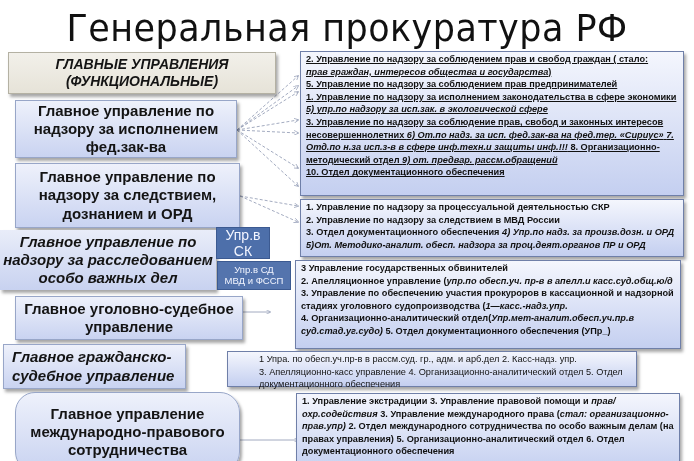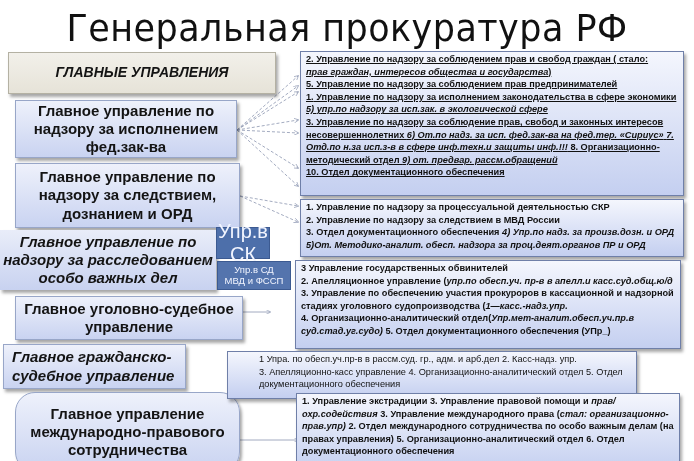--- a/index.html
+++ b/index.html
@@ -71,20 +71,21 @@
   </g>
   <g stroke="#8b95b0" stroke-width="0.8" fill="none" marker-end="url(#arr)">
     <line x1="243" y1="312" x2="270" y2="312"></line>
     <line x1="240" y1="440" x2="298" y2="440"></line>
   </g>
 </svg>
 
 <div class="lbox header" style="left:8px; top:52px; width:268px; height:42px;">
   <div>
     <div>ГЛАВНЫЕ УПРАВЛЕНИЯ</div>
+    <div>(ФУНКЦИОНАЛЬНЫЕ)</div>
   </div>
 </div>
 
 <div class="lbox" style="left:15px; top:100px; width:222px; height:58px; font-size:15px;">
   <div>
     <div>Главное управление по</div>
     <div>надзору за исполнением</div>
     <div>фед.зак-ва</div>
   </div>
 </div>
@@ -98,21 +99,21 @@
 </div>
 
 <div class="lbox italic" style="left:0px; top:230px; width:216px; height:60px; font-size:15px; border:none; background:linear-gradient(180deg,#e9edf9 0%,#c8d2f0 100%);">
   <div>
     <div>Главное управление по</div>
     <div>надзору за расследованием</div>
     <div>особо важных дел</div>
   </div>
 </div>
 
-<div class="dark" style="left:216px; top:227px; width:54px; height:32px; font-size:20px;">
+<div class="dark" style="left:216px; top:227px; width:54px; height:32px; font-size:14px;">
   <div>
     <div>Упр.в</div>
     <div>СК</div>
   </div>
 </div>
 <div class="dark" style="left:217px; top:261px; width:74px; height:29px; font-size:9.5px; background:#5474ad;">
   <div>
     <div>Упр.в СД</div>
     <div>МВД  и ФССП</div>
   </div>
@@ -157,20 +158,20 @@
   <b>3. Отдел документационного обеспечения </b><span class="ib">4) Упр.по надз. за произв.дозн. и ОРД 5)От. Методико-аналит. обесп. надзора за проц.деят.органов ПР и ОРД</span>
 </div>
 
 <div class="rbox" style="left:295px; top:260px; width:386px; height:89px;">
   <b>3 Управление государственных обвинителей</b><br>
   <b>2. Апелляционное управление (</b><span class="ib">упр.по обесп.уч. пр-в в апелл.и касс.суд.общ.ю/д</span><br>
   <b>3. Управление по обеспечению участия прокуроров в кассационной и надзорной стадиях уголовного судопроизводства (</b><span class="ib">1—касс.-надз.упр.</span><br>
   <b>4. Организационно-аналитический отдел(</b><span class="ib">Упр.мет-аналит.обесп.уч.пр.в суд.стад.уг.судо)</span><b> 5. Отдел документационного обеспечения (УПр_)</b>
 </div>
 
-<div class="rbox" style="left:227px; top:351px; width:410px; height:48px; font-weight:normal;padding-left:31px;">
+<div class="rbox" style="left:227px; top:351px; width:410px; height:36px; font-weight:normal;padding-left:31px;">
   <span class="plain">1 Упра. по обесп.уч.пр-в в рассм.суд. гр., адм. и арб.дел 2. Касс-надз. упр.</span><br>
   <span class="plain">3. Апелляционно-касс управление  4. Организационно-аналитический отдел 5. Отдел документационного обеспечения</span>
 </div>
 
 <div class="rbox" style="left:296px; top:393px; width:384px; height:79px;">
   <b>1. Управление экстрадиции 3. Управление правовой помощи и </b><span class="ib">прав/охр.содействия</span><b> 3. Управление международного права  (</b><span class="ib">стал: организационно-прав.упр)</span><b> 2. Отдел международного сотрудничества по особо важным делам (на правах управления) 5. Организационно-аналитический отдел 6. Отдел документационного обеспечения</b>
 </div>
 
 </body></html>

